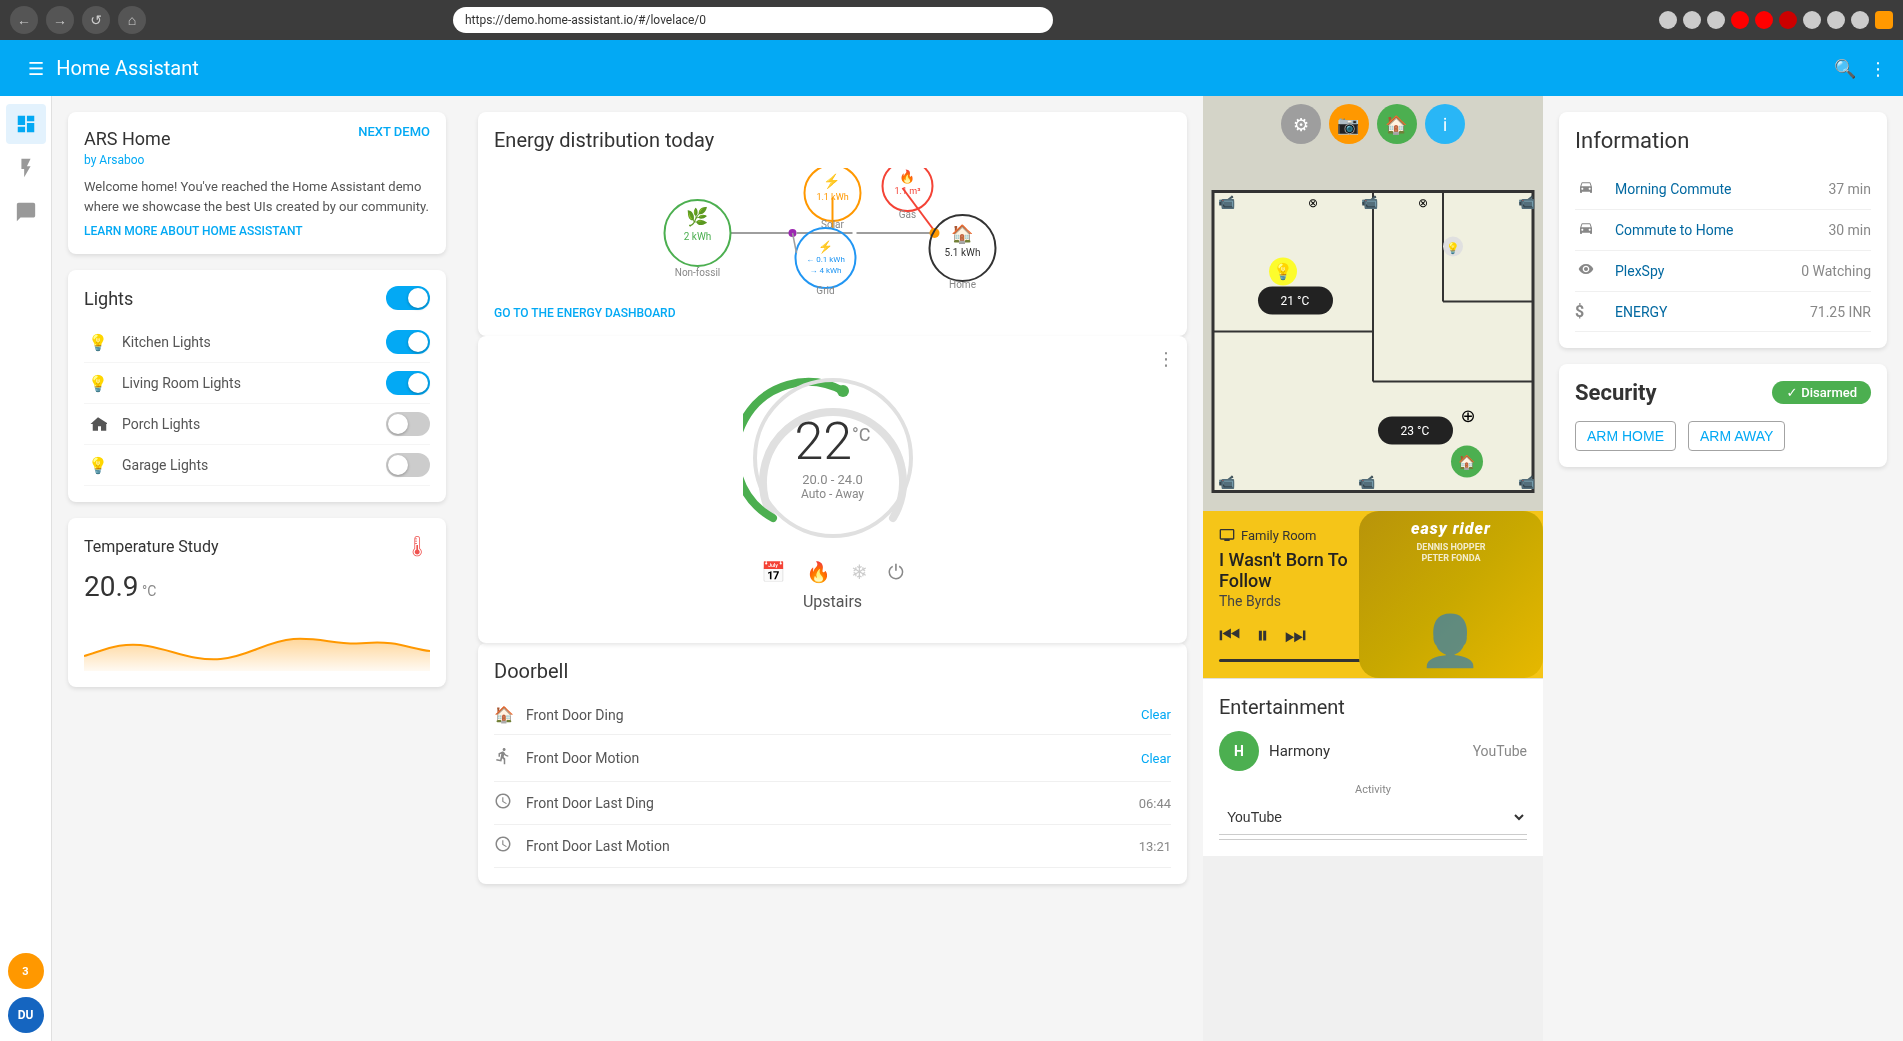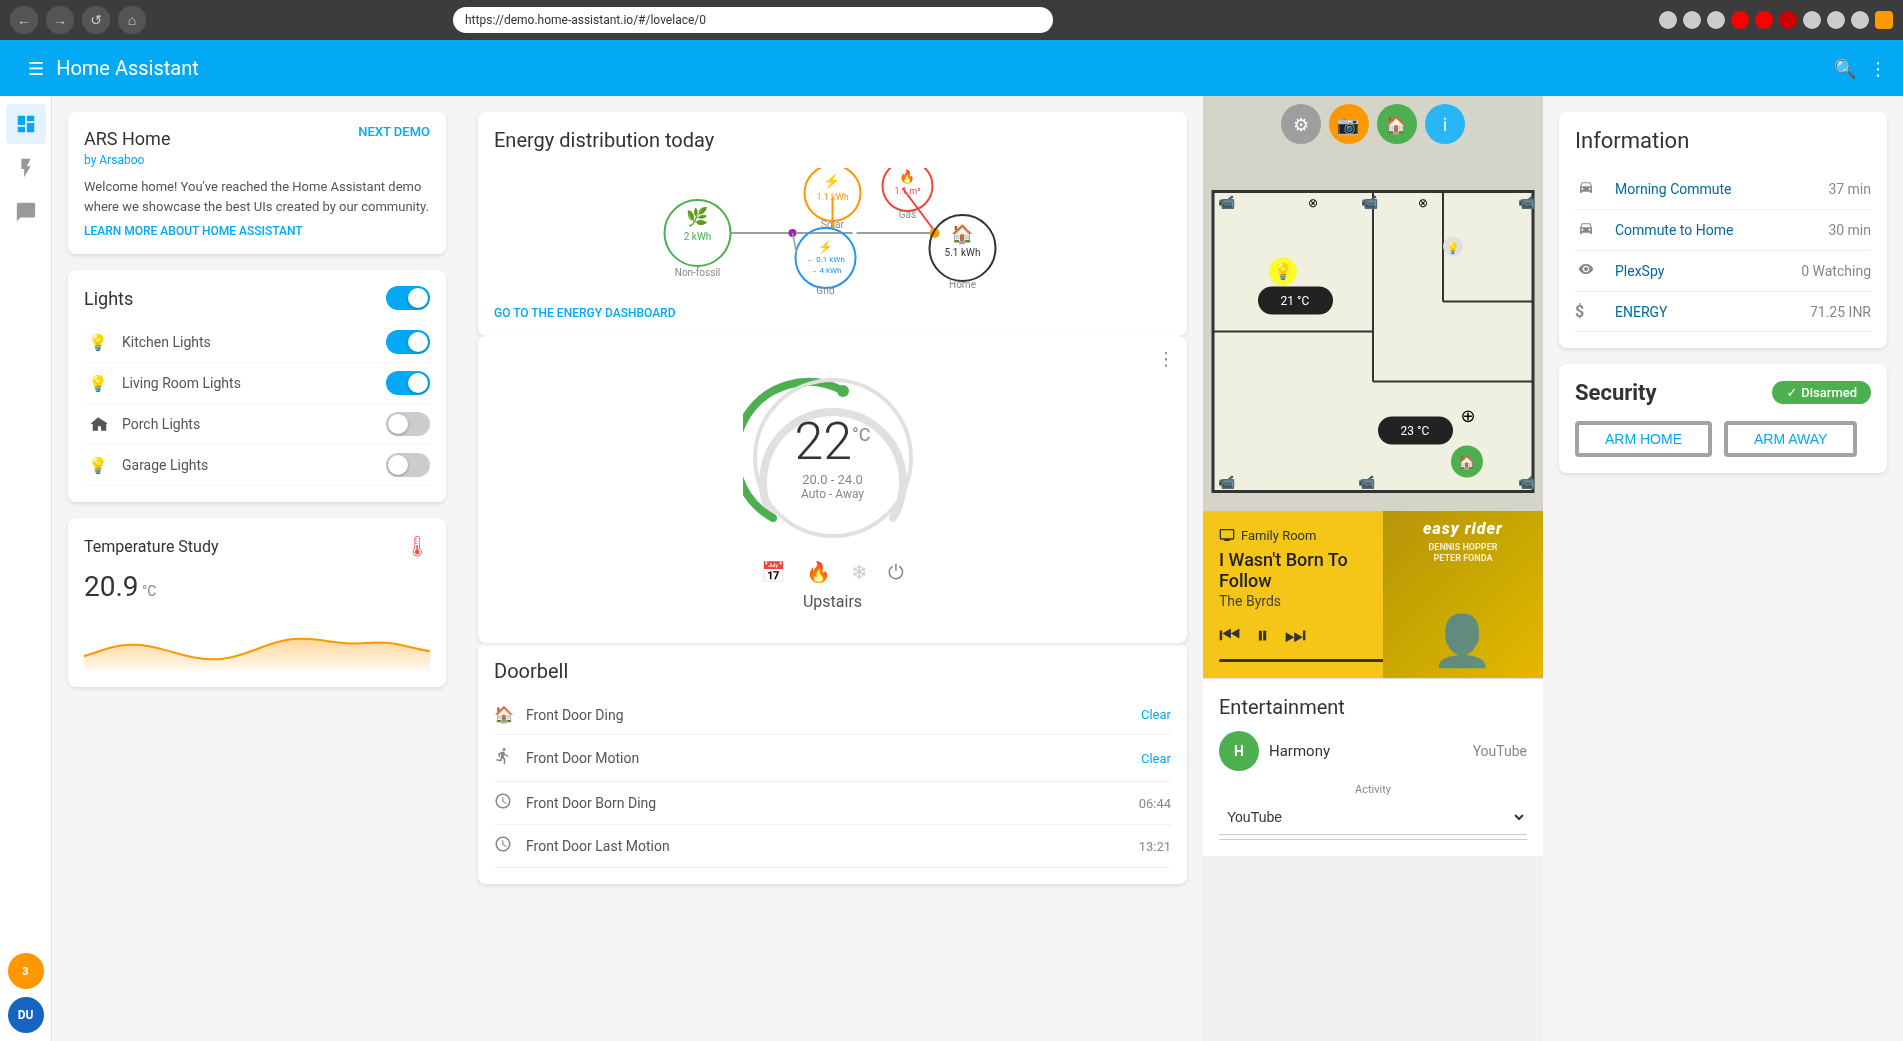--- a/index.html
+++ b/index.html
@@ -368,25 +368,25 @@
       padding: 4px 14px;
       font-size: 13px;
       font-weight: 500;
       display: flex; align-items: center; gap: 4px;
     }
     .security-buttons {
       display: flex;
       gap: 12px;
     }
     .security-btn {
-      border: 4px solid #a3a3a3;
+      border: 1px solid #a3a3a3;
       color: #03a9f4;
       background: transparent;
       border-radius: 4px;
-      padding: 6px 26px;
+      padding: 6px 11px;
       font-size: 14px;
       font-weight: 500;
       cursor: pointer;
       text-transform: uppercase;
     }
 
     
     .temp-sparkline { width: 100%; height: 60px; }
 
     
@@ -663,21 +663,21 @@
           <span class="doorbell-name">Front Door Motion</span>
           <span class="doorbell-clear">Clear</span>
         </div>
 
         <div class="doorbell-item">
           <div class="doorbell-icon">
             <svg width="18" height="18" viewBox="0 0 24 24" fill="#888">
                 <path d="M12 2C6.48 2 2 6.48 2 12s4.48 10 10 10 10-4.48 10-10S17.52 2 12 2zm0 18c-4.41 0-8-3.59-8-8s3.59-8 8-8 8 3.59 8 8-3.59 8-8 8zm.5-13H11v6l5.25 3.15.75-1.23-4.5-2.67V7z"></path>
               </svg>
           </div>
-          <span class="doorbell-name">Front Door Born Ding</span>
+          <span class="doorbell-name">Front Door Last Ding</span>
           <span class="doorbell-value">06:44</span>
         </div>
 
         <div class="doorbell-item">
           <div class="doorbell-icon">
             <svg width="18" height="18" viewBox="0 0 24 24" fill="#888">
                 <path d="M12 2C6.48 2 2 6.48 2 12s4.48 10 10 10 10-4.48 10-10S17.52 2 12 2zm0 18c-4.41 0-8-3.59-8-8s3.59-8 8-8 8 3.59 8 8-3.59 8-8 8zm.5-13H11v6l5.25 3.15.75-1.23-4.5-2.67V7z"></path>
               </svg>
           </div>
           <span class="doorbell-name">Front Door Last Motion</span>
@@ -751,21 +751,21 @@
           <div class="media-controls">
             <span class="media-btn">⏮</span>
             <span class="media-btn">⏸</span>
             <span class="media-btn">⏭</span>
           </div>
         </div>
         <div class="media-progress">
           <div class="media-progress-fill"></div>
         </div>
 
-        <div style="position:absolute;right:0;top:0;width:160px;height:100%;background:linear-gradient(135deg,#b8940a,#c8a800,#e6b800);display:flex;flex-direction:column;align-items:center;justify-content:flex-start;padding:8px;">
+        <div style="position:absolute;right:0;top:0;width:184px;height:100%;background:linear-gradient(135deg,#b8940a,#c8a800,#e6b800);display:flex;flex-direction:column;align-items:center;justify-content:flex-start;padding:8px;border-radius:20px;">
           <div style="font-size:11px;font-weight:bold;color:#fff;text-align:center;line-height:1.3;">
             <div style="font-style:italic;font-size:16px;font-weight:900;letter-spacing:1px;">easy rider</div>
             <div style="font-size:9px;opacity:0.8;margin-top:2px;">DENNIS HOPPER<br>PETER FONDA</div>
           </div>
 
           <div style="margin-top:auto;font-size:50px;opacity:0.6;color:#8b6914;">👤</div>
         </div>
       </div>
 
       <div class="entertainment-card">

